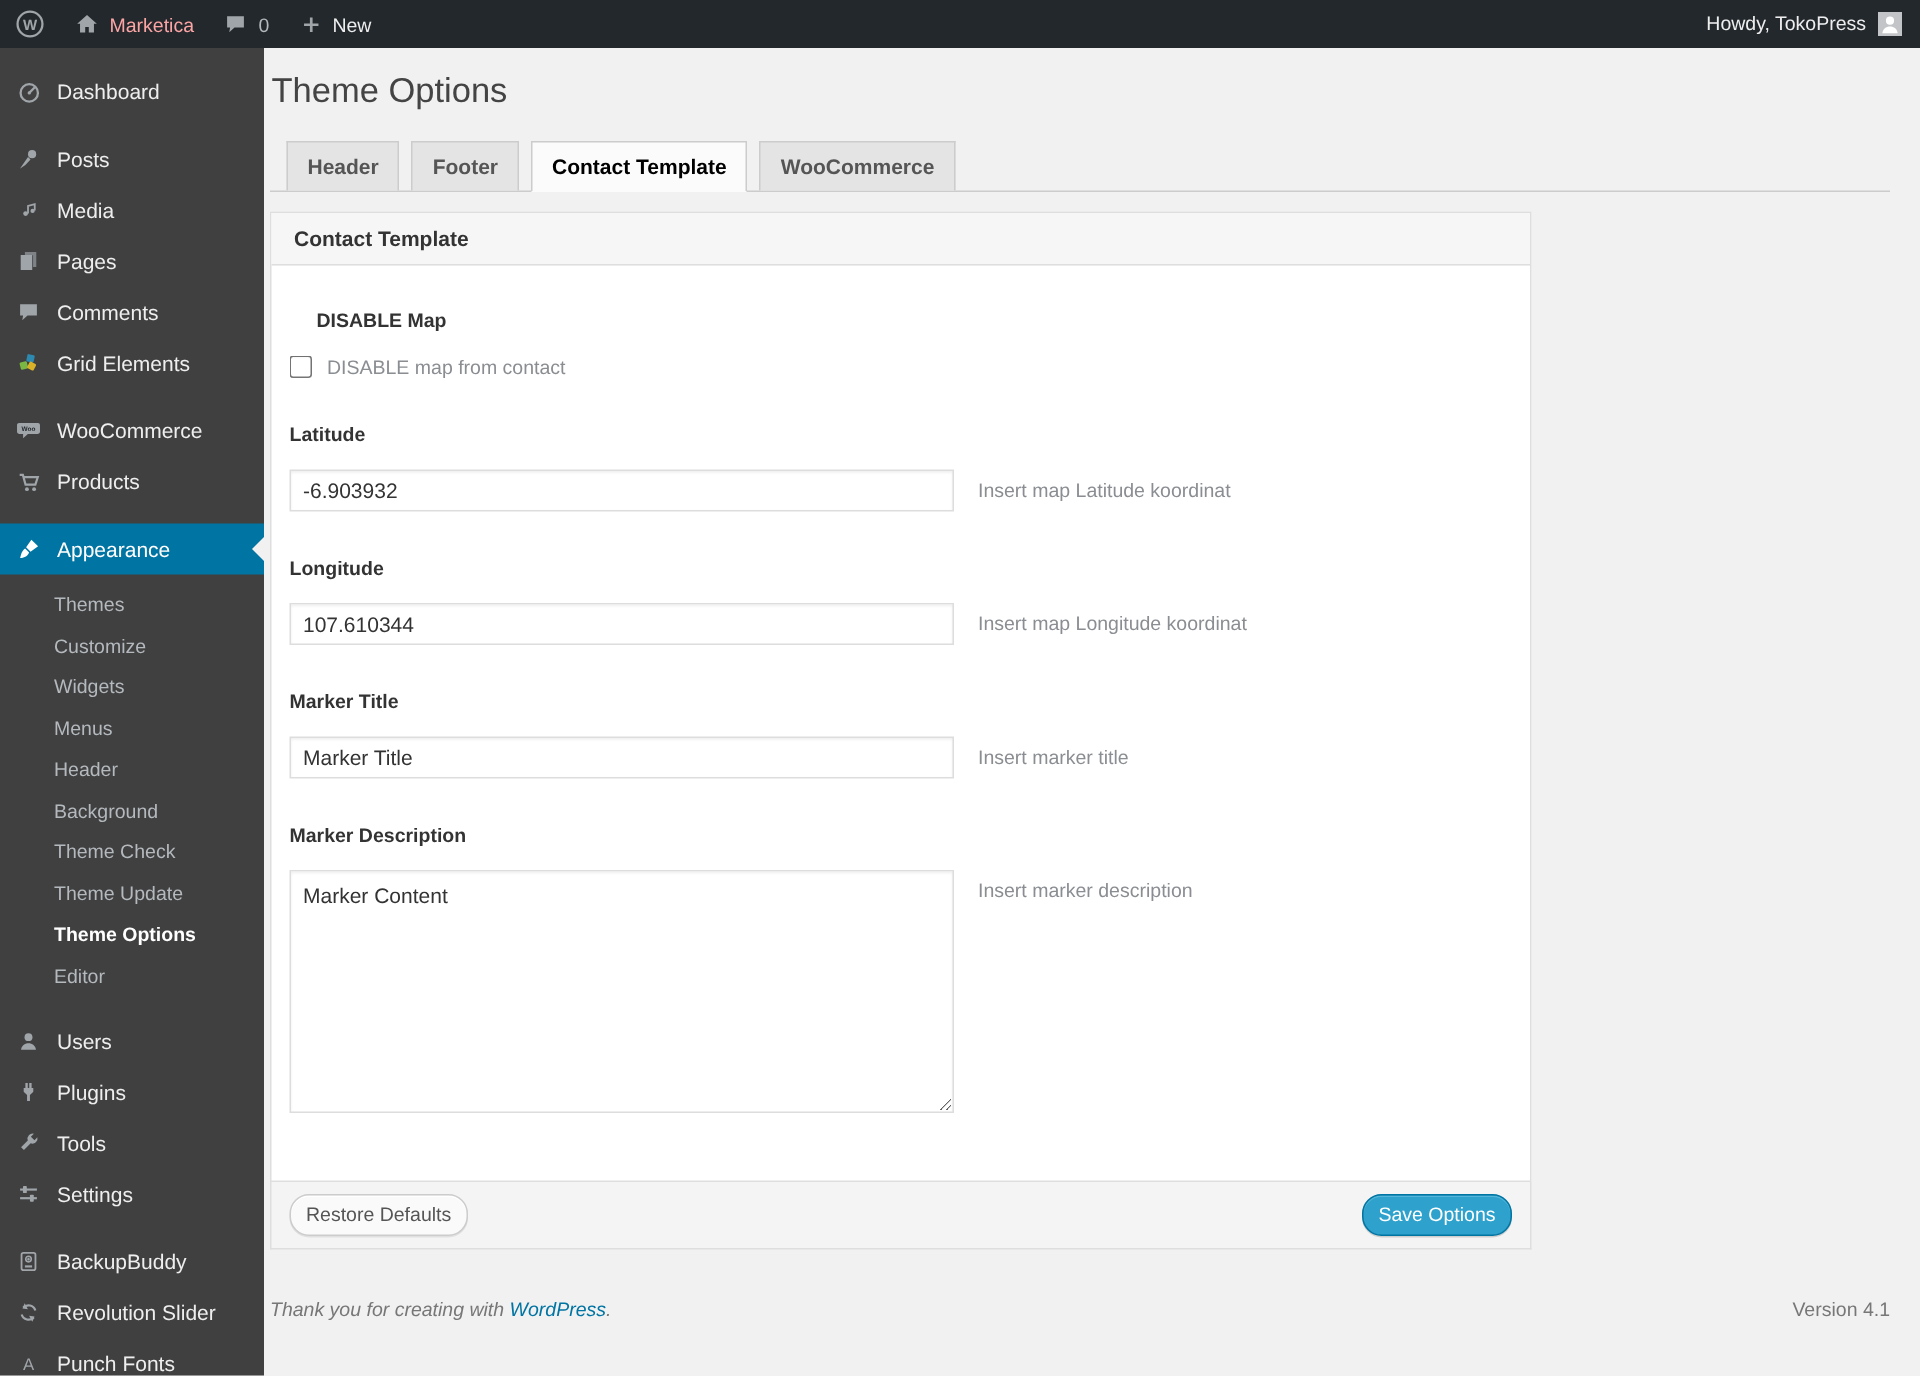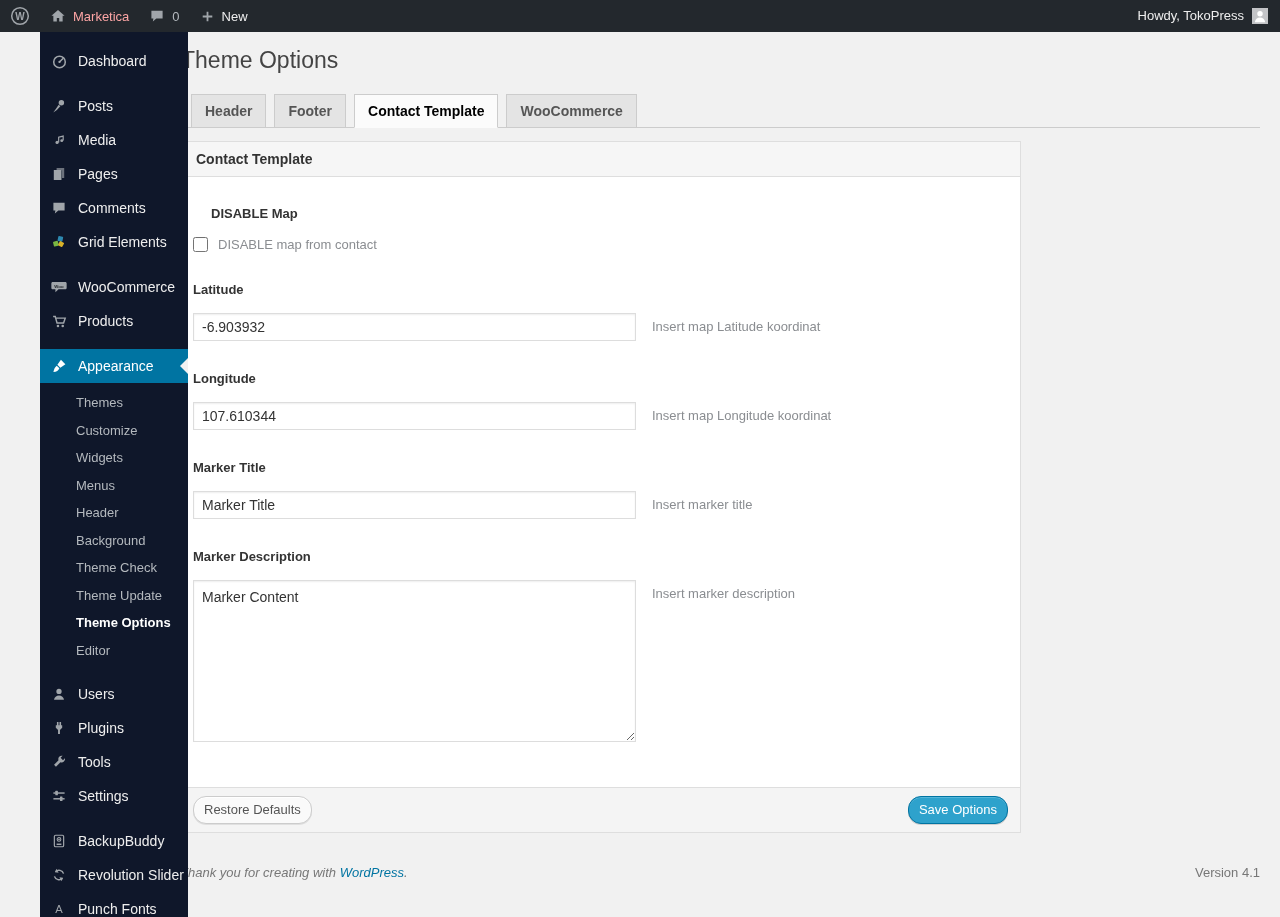--- a/index.html
+++ b/index.html
@@ -16,22 +16,22 @@
     background:#23282d; color:#eee; font-size:13px;
     display:flex; align-items:center; z-index:20;
   }
   .ab-item { display:flex; align-items:center; gap:7px; padding:0 10px; height:32px; cursor:pointer; }
   .ab-icon { color:#a0a5aa; display:flex; align-items:center; }
   .ab-count { color:#b4b9be; }
   .ab-right { margin-left:auto; display:flex; align-items:flex-start; gap:8px; padding-right:12px; cursor:pointer; }
   .avatar { width:16px; height:16px; background:#c3c4c7; display:flex; align-items:center; justify-content:center; overflow:hidden; }
   
   #sidebar {
-    position:absolute; top:32px; left:0; width:148px; height:885px;
-    background:#0f172a; color:#eee; font-size:14px; z-index:10;margin-left:40px;
+    position:absolute; top:32px; left:0; width:176px; height:885px;
+    background:#404040; color:#eee; font-size:14px; z-index:10;
   }
   .menu-pad { height:12px; }
   .menu-sep { height:11px; }
   .menu-item { height:34px; display:flex; align-items:center; padding-left:9px; gap:9px; cursor:pointer; }
   .menu-item .icon { width:20px; height:20px; display:flex; align-items:center; justify-content:center; color:#a0a5aa; flex:none; }
   .menu-item.active { background:#0074a2; color:#fff; position:relative; }
   .menu-item.active .icon { color:#fff; }
   .menu-item.active::after {
     content:""; position:absolute; right:0; top:50%; margin-top:-8px;
     border:8px solid transparent; border-right-color:#f1f1f1;

